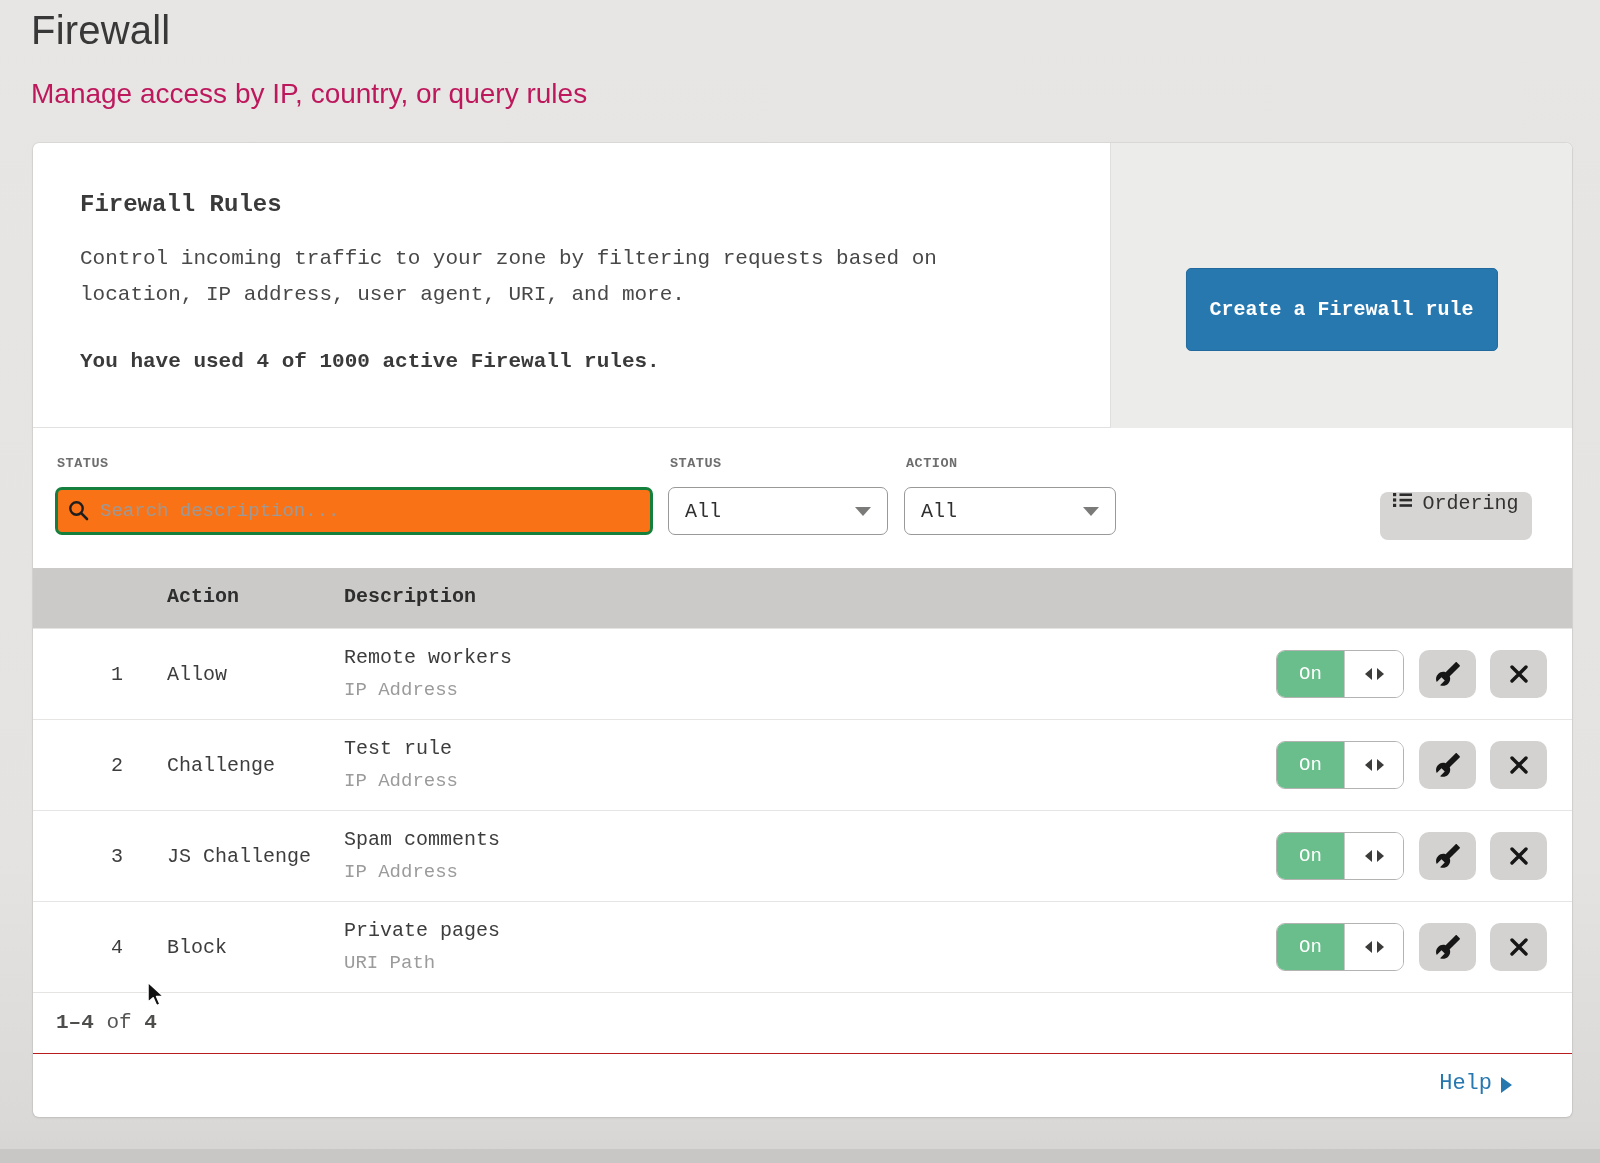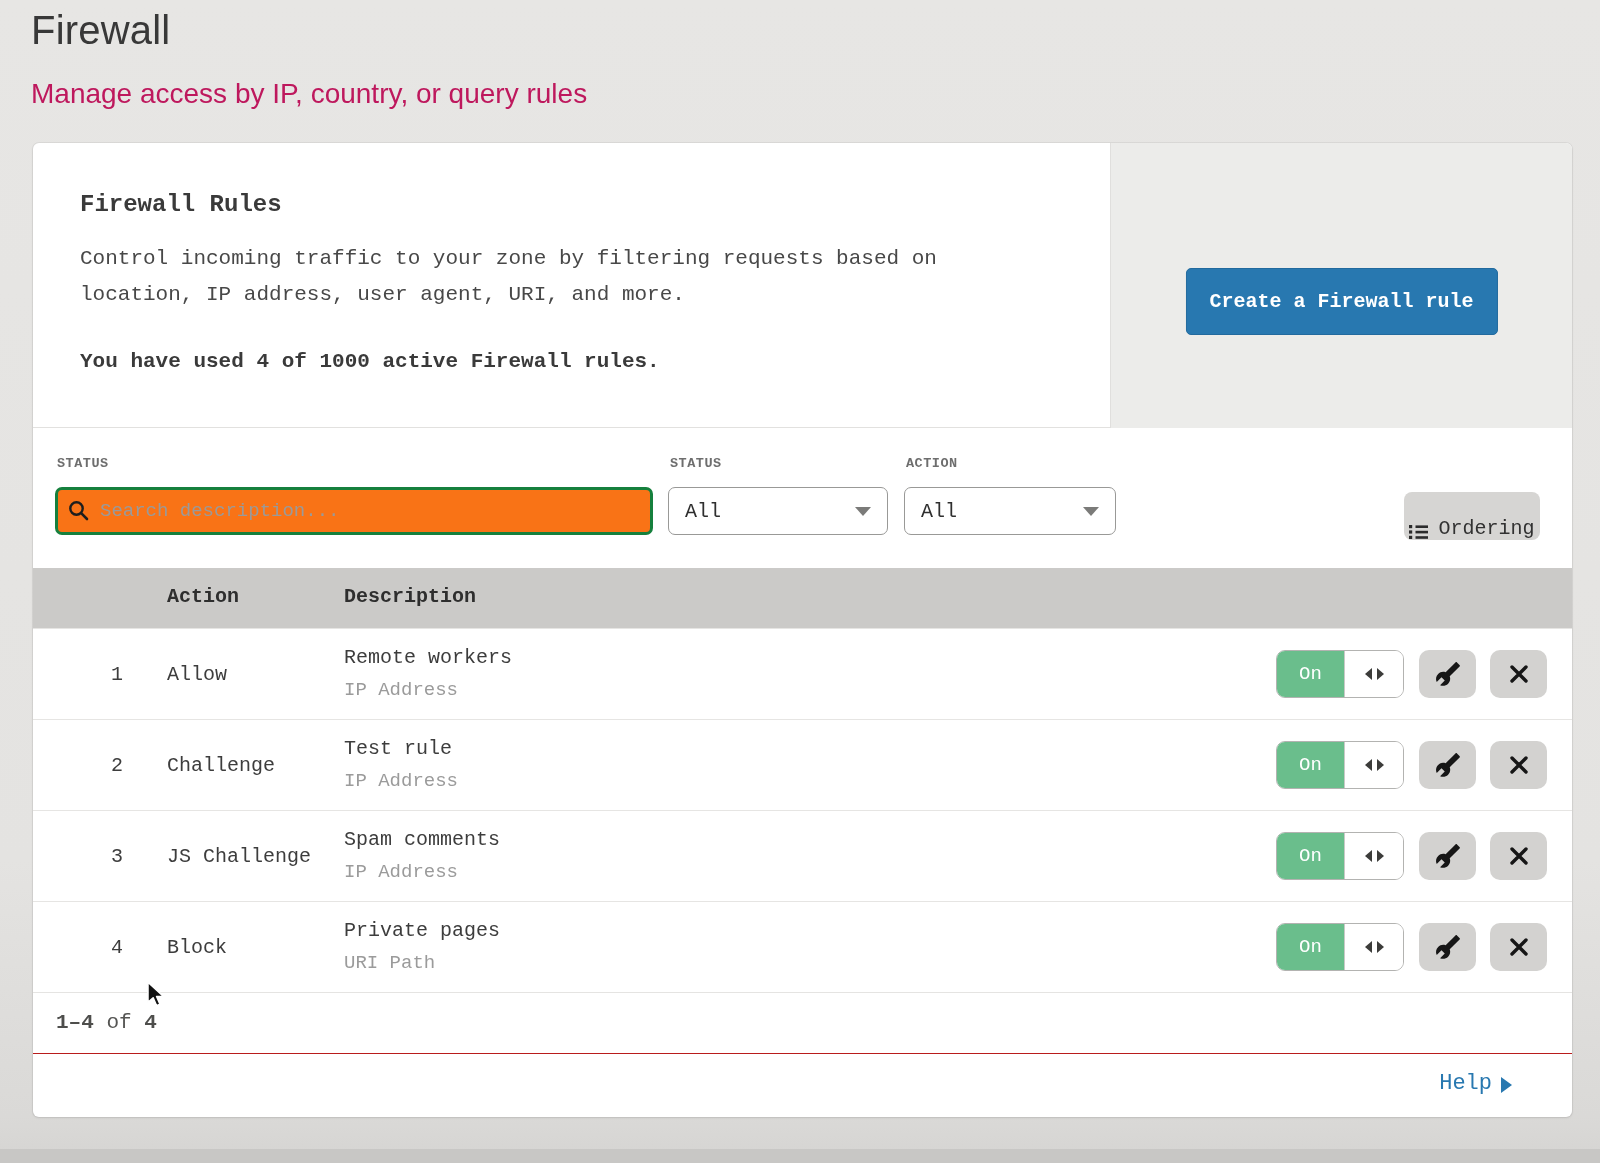--- a/index.html
+++ b/index.html
@@ -30,21 +30,21 @@
   .card-desc { position:absolute; left:47px; top:98px; width:950px; font-size:21px; line-height:36px; color:#484848; }
   .card-usage { position:absolute; left:47px; top:207px; font-size:21px; font-weight:700; color:#3a3a3a; }
 
   .side-panel {
     position:absolute; left:1077px; top:0; width:462px; height:285px;
     background:#ececea; border-left:1px solid #e0dfdd; border-radius:0 6px 0 0;
   }
   .create-btn {
     position:absolute; left:50%; top:125px; transform:translateX(-50%);
     background:#2878b0; color:#ffffff; border:1px solid #226a9e; border-radius:5px;
-    font-family:inherit; font-size:20px; font-weight:700; padding:21px 23px; white-space:nowrap; cursor:pointer;
+    font-family:inherit; font-size:20px; font-weight:700; padding:29px 23px; white-space:nowrap; cursor:pointer;
   }
 
   
   .filters { position:absolute; left:0; top:286px; width:100%; height:139px; }
   .filter-label { position:absolute; top:27px; font-size:13.5px; font-weight:700; letter-spacing:.5px; color:#6e6e6e; }
   .lbl-search { left:24px; } .lbl-status { left:637px; } .lbl-action { left:873px; }
 
   .search-wrap { position:absolute; left:22px; top:58px; width:598px; height:48px; }
   .search-input {
     width:100%; height:100%; border:3px solid #15803d; border-radius:7px; background:#f97316;
@@ -56,24 +56,24 @@
   .select-box {
     position:absolute; top:58px; height:48px; background:#fff; border:1px solid #999997; border-radius:7px;
     display:flex; align-items:center; justify-content:space-between; padding:0 16px; cursor:pointer;
   }
   .sel-status { left:635px; width:220px; }
   .sel-action { left:871px; width:212px; }
   .select-value { font-size:20px; color:#2f2f2f; }
   .caret-down { width:0; height:0; border-left:8px solid transparent; border-right:8px solid transparent; border-top:9px solid #7b7b79; }
 
   .ordering-btn {
-    position:absolute; left:1347px; top:63px; width:136px; height:48px;
+    position:absolute; left:1347px; top:63px; width:152px; height:48px;
     background:#d6d5d3; border:none; border-radius:8px; cursor:pointer;
-    display:flex; align-items:flex-end; justify-content:center; gap:10px;
-    font-family:inherit; font-size:20px; color:#323232;margin-left:24px;
+    display:flex; align-items:flex-start; justify-content:center; gap:10px;
+    font-family:inherit; font-size:20px; color:#323232;
   }
 
   
   .thead {
     position:absolute; left:0; top:425px; width:100%; height:60px; background:#cbcac8;
     font-size:20px; font-weight:700; color:#2e2e2e;
   }
   .th-action { position:absolute; left:134px; top:17px; }
   .th-desc { position:absolute; left:311px; top:17px; }
 

